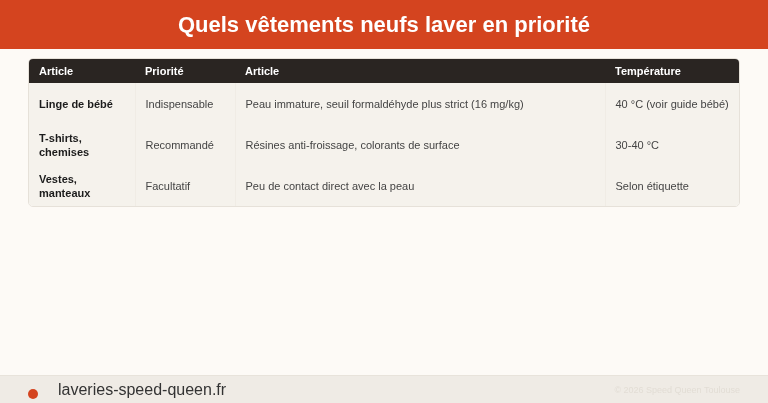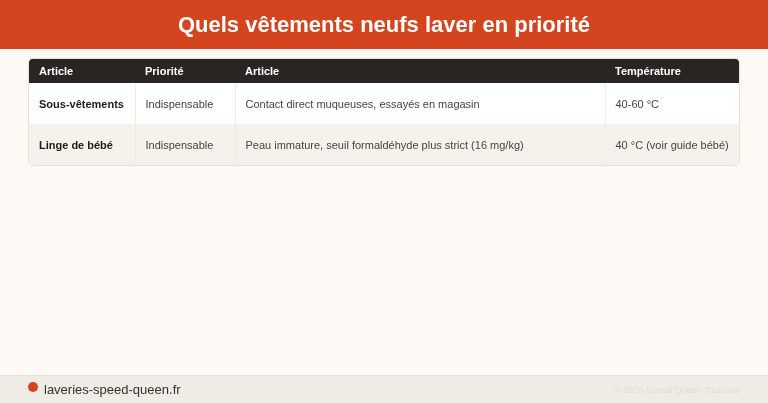--- a/index.html
+++ b/index.html
@@ -9,21 +9,21 @@
   .header h1 { color: #ffffff; font-size: 22px; font-weight: bold; letter-spacing: 0; }
   .table-wrap { position: absolute; left: 28px; top: 58px; width: 712px; border-radius: 5px; overflow: hidden; border: 1px solid #e6e1d9; background: #fff; }
   table { width: 100%; border-collapse: collapse; table-layout: fixed; }
   th { background: #2a2522; color: #ffffff; font-size: 11px; font-weight: bold; text-align: left; padding: 0 10px; height: 24px; }
   td { font-size: 11px; color: #444; padding: 0 10px; height: 41px; line-height: 14px; vertical-align: middle; border-right: 1px solid #f0ece5; }
   td:last-child { border-right: none; }
   td.article { color: #1c1c1c; font-weight: bold; }
   tr.alt td { background: #f5f2ec; }
   col.c1 { width: 106px; } col.c2 { width: 100px; } col.c3 { width: 370px; } col.c4 { width: 136px; }
   .footer { position: absolute; left: 0; top: 375px; width: 768px; height: 28px; background: #efebe5; border-top: 1px solid #e8e3db; display: flex; align-items: center; justify-content: space-between; padding: 0 28px; }
-  .brand { display: flex; align-items: flex-start; gap: 6px; font-size: 13px; color: #333; }
+  .brand { display: flex; align-items: flex-end; gap: 20px; font-size: 16px; color: #333; }
   .dot { width: 10px; height: 10px; border-radius: 50%; background: #d4441f; display: inline-block; }
   .copy { font-size: 9px; color: #e2ddd5; }
 </style>
 </head>
 <body>
 
 <div class="header">
   <h1>Quels vêtements neufs laver en priorité</h1>
 </div>
 
@@ -37,31 +37,37 @@
       </colgroup>
     <thead>
       <tr>
         <th>Article</th>
         <th>Priorité</th>
         <th>Article</th>
         <th>Température</th>
       </tr>
     </thead>
     <tbody>
-      <tr>
-        <td class="article">Sous-vêtements</td>
-        <td>Indispensable</td>
-        <td>Contact direct muqueuses, essayés en magasin</td>
-        <td>40-60 °C</td>
-      </tr>
       <tr class="alt">
         <td class="article">Linge de bébé</td>
         <td>Indispensable</td>
         <td>Peau immature, seuil formaldéhyde plus strict (16 mg/kg)</td>
         <td>40 °C (voir guide bébé)</td>
+      </tr>
+      <tr class="alt">
+        <td class="article">T-shirts, chemises</td>
+        <td>Recommandé</td>
+        <td>Résines anti-froissage, colorants de surface</td>
+        <td>30-40 °C</td>
+      </tr>
+      <tr class="alt">
+        <td class="article">Vestes, manteaux</td>
+        <td>Facultatif</td>
+        <td>Peu de contact direct avec la peau</td>
+        <td>Selon étiquette</td>
       </tr>
     </tbody>
   </table>
 </div>
 
 <div class="footer">
   <div class="brand">
     <span class="dot"></span>
     <span>laveries-speed-queen.fr</span>
   </div>

